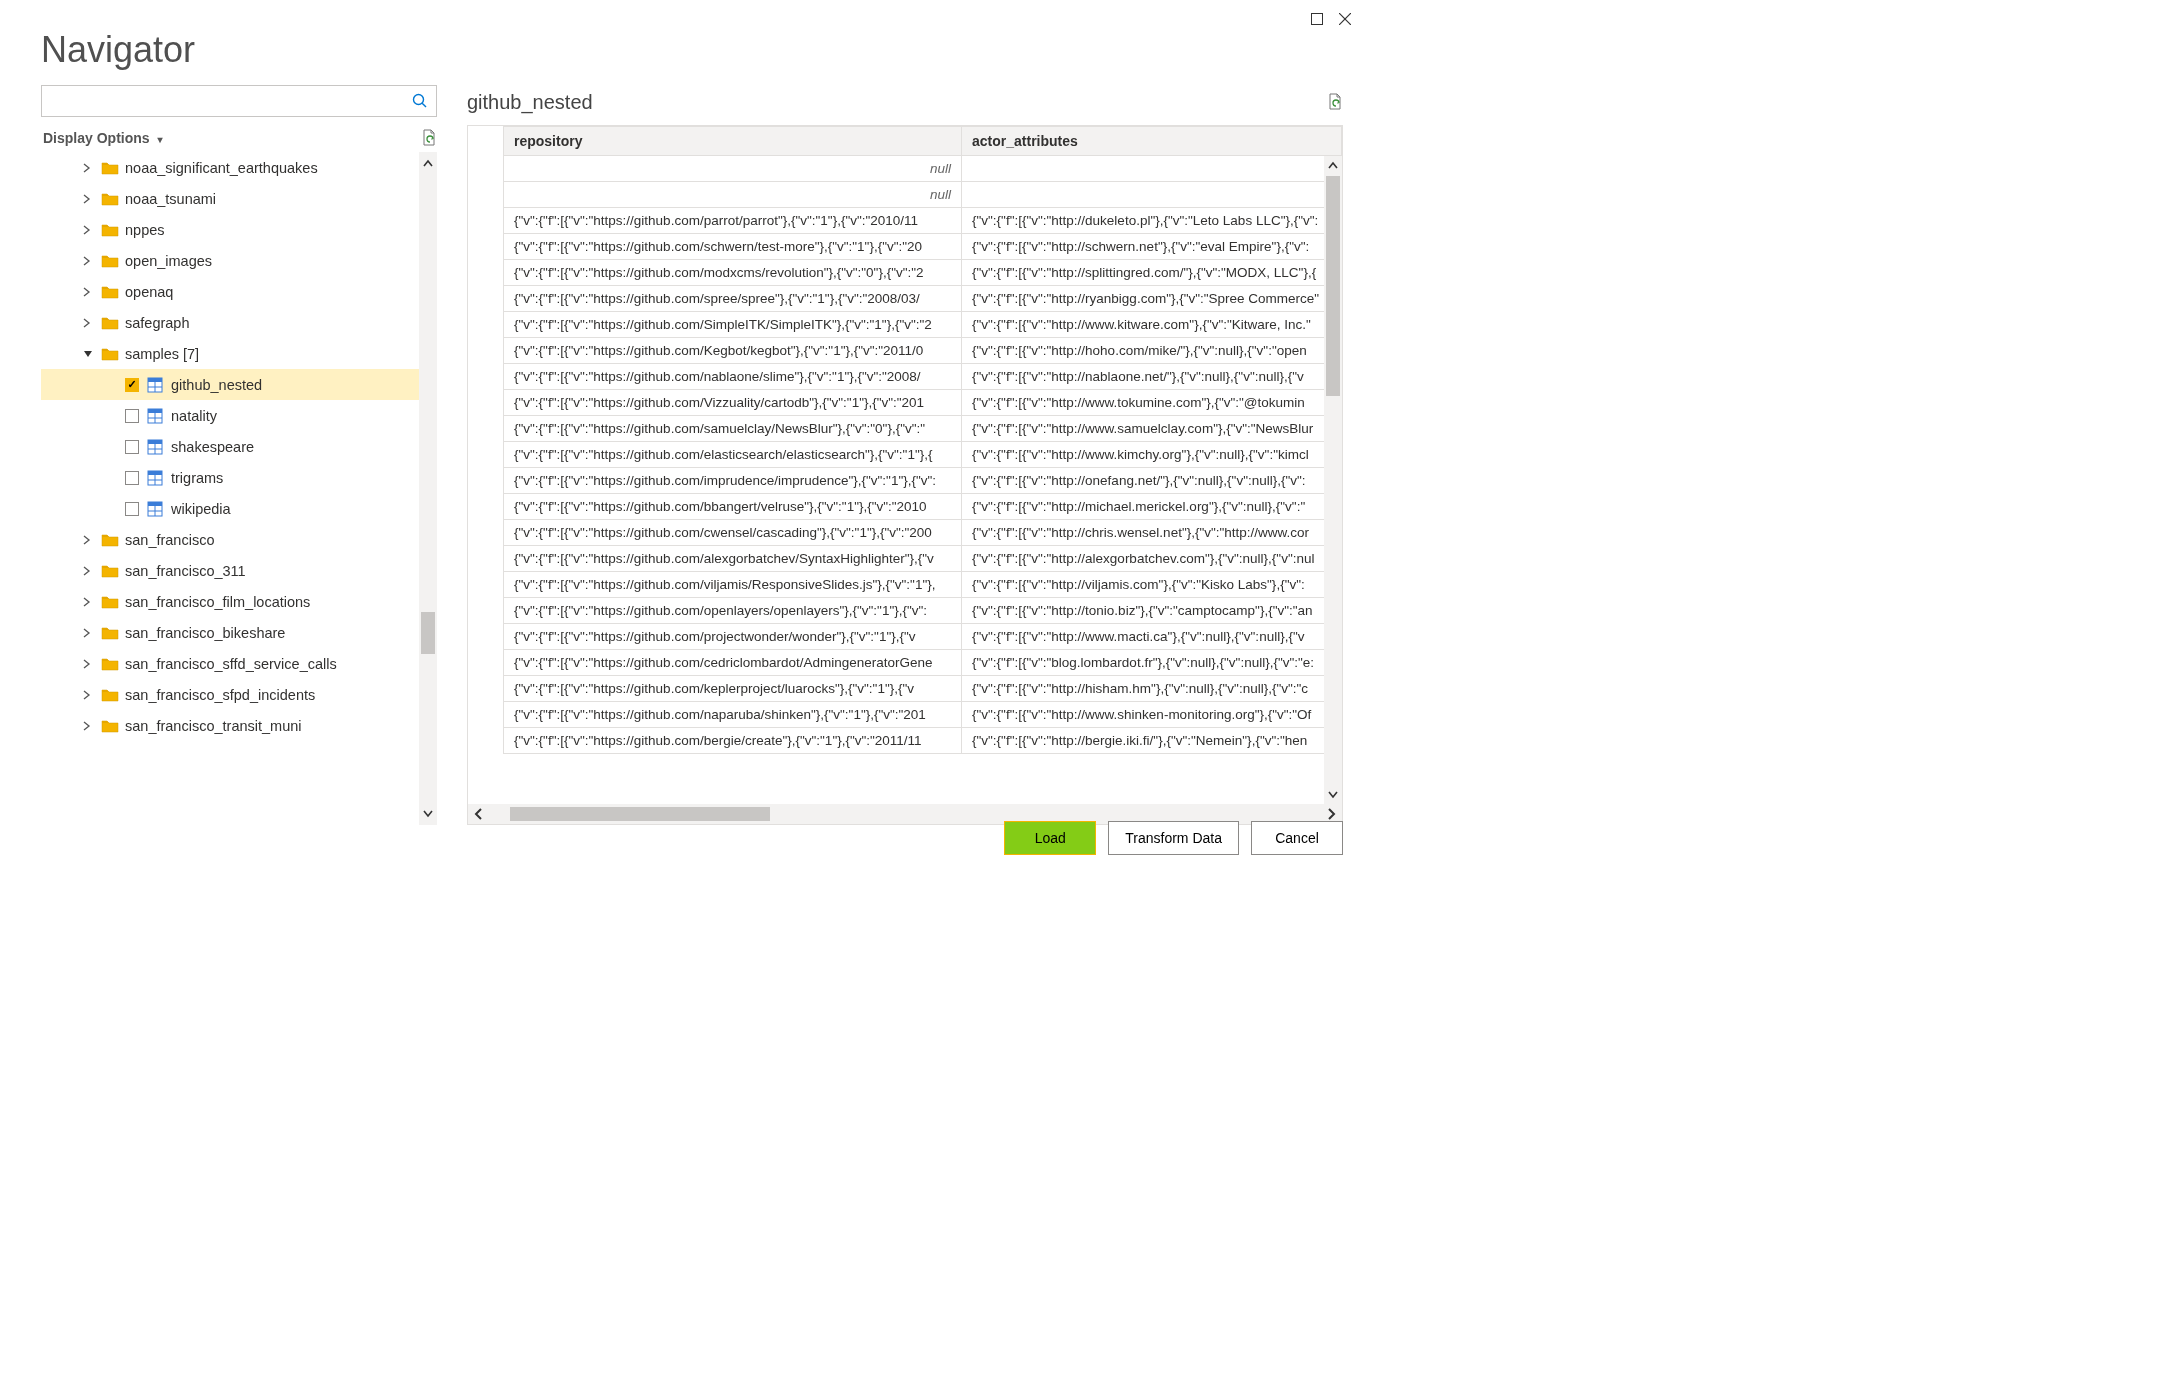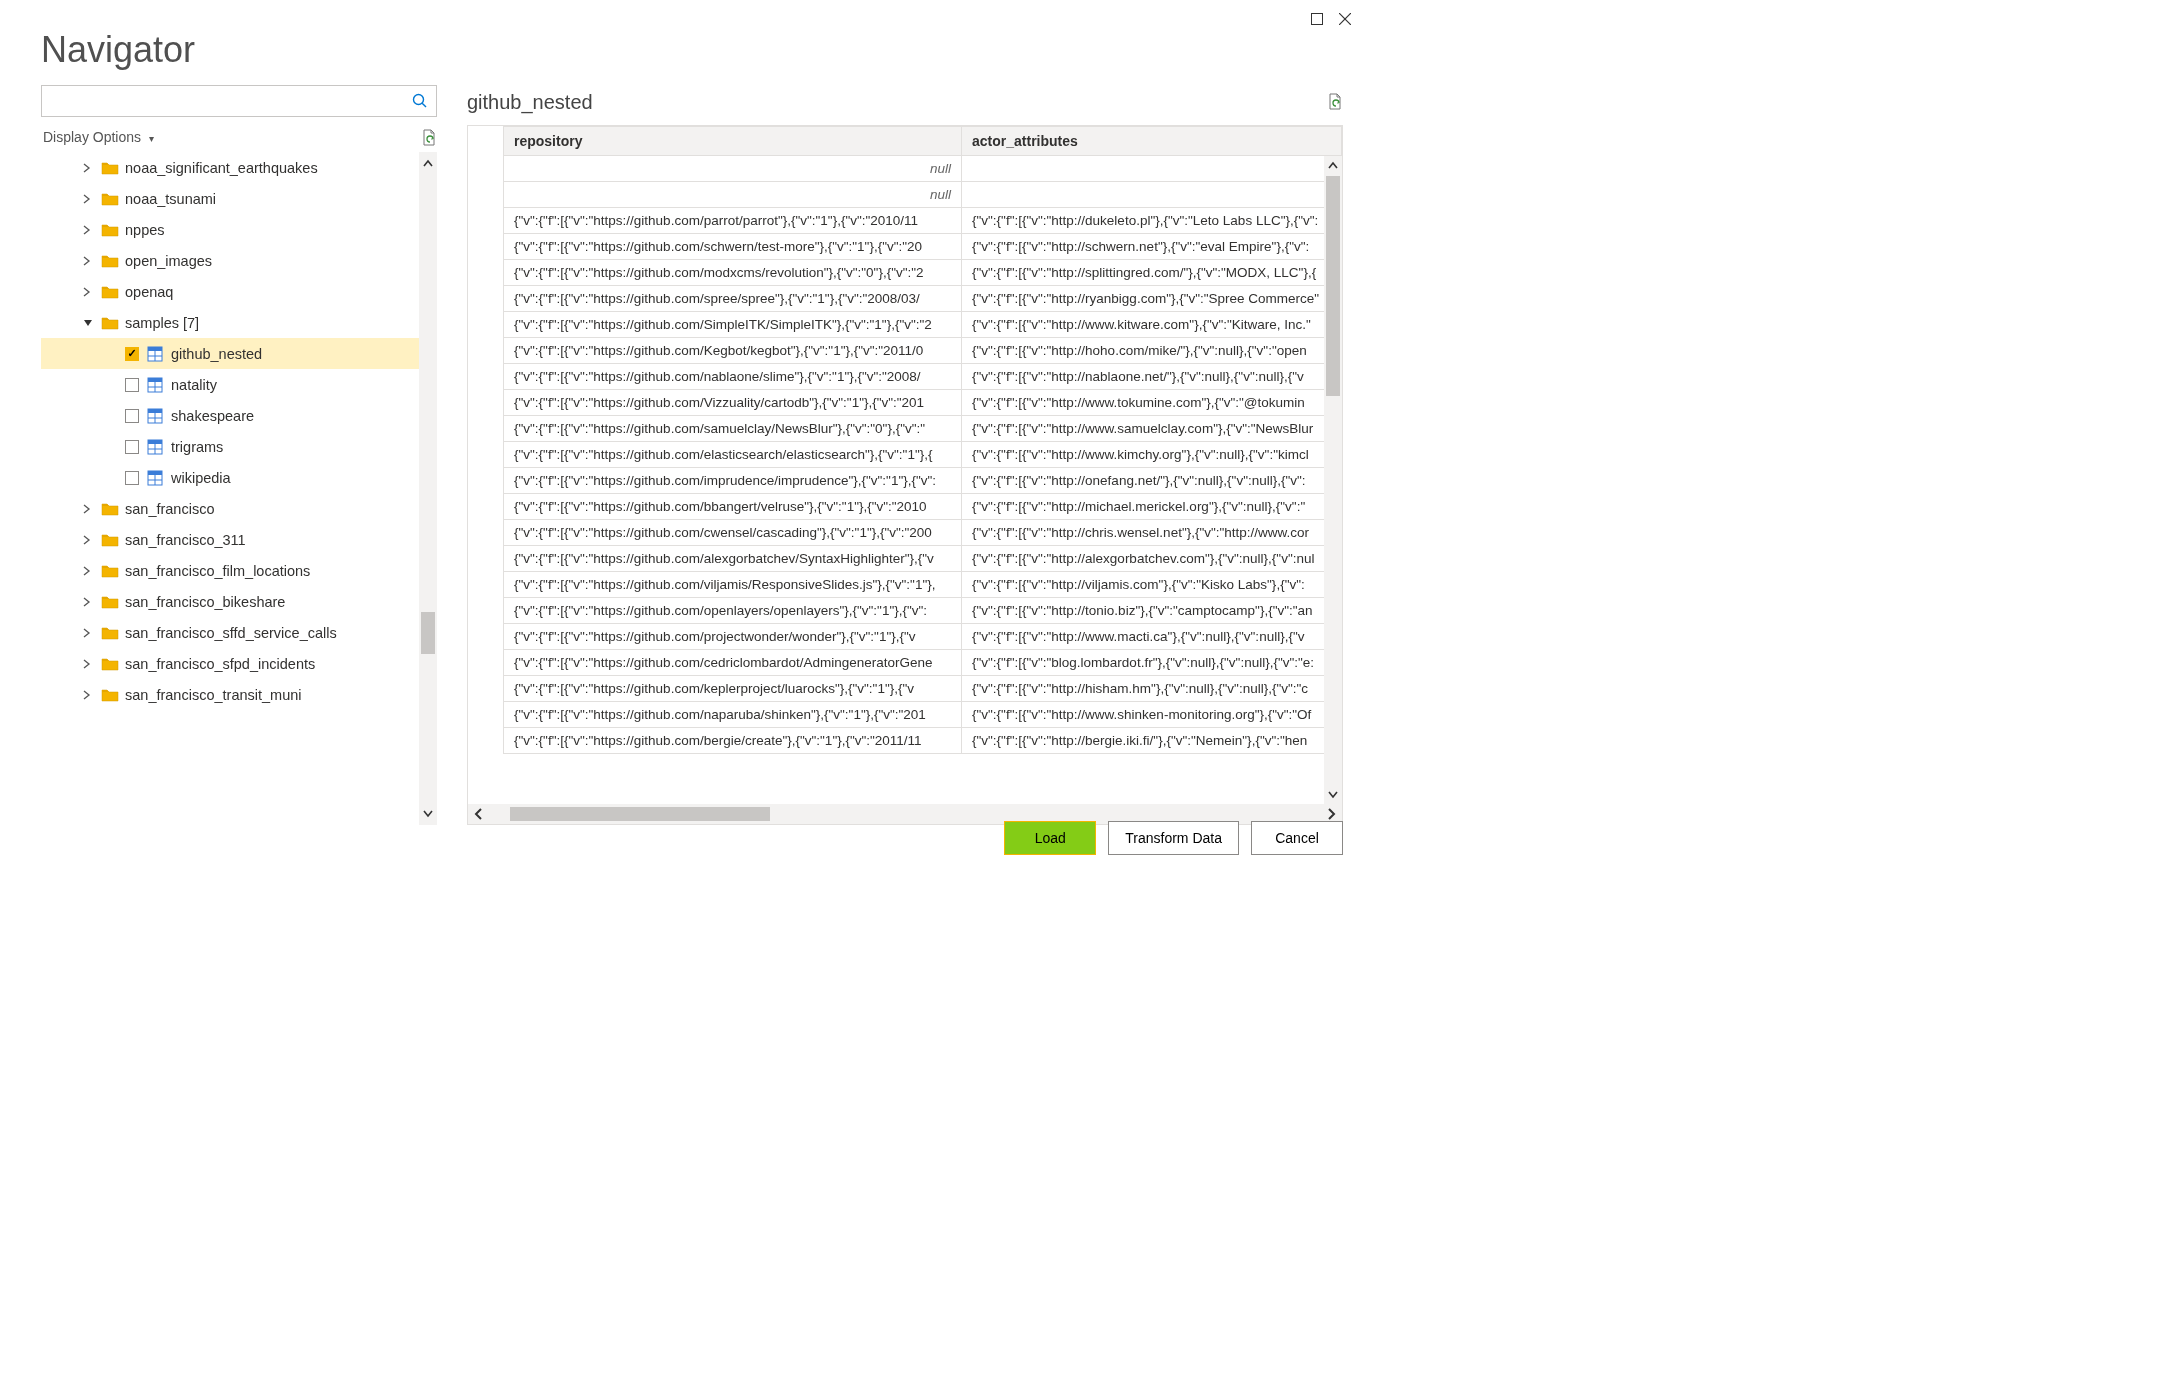--- a/index.html
+++ b/index.html
@@ -11,21 +11,21 @@
   .header { padding: 28px 40px 14px 40px; }
   .header h1 { font-size: 36px; font-weight: 300; color: #505050; }
   
   .content { display: flex; padding: 0 26px 0 40px; height: 740px; gap: 30px; }
   
   .left-pane { width: 396px; flex: 0 0 396px; display: flex; flex-direction: column; }
   .search-row { display: flex; align-items: center; border: 1px solid #c8c6c4; height: 32px; margin-bottom: 8px; }
   .search-row input { flex: 1; border: none; outline: none; padding: 0 8px; font-size: 14px; }
   .search-row .search-ic { width: 32px; display:flex; align-items:center; justify-content:center; color:#0078d4; }
   
-  .display-row { display:flex; justify-content:space-between; padding: 4px 0 4px 2px; }
+  .display-row { display:flex; align-items:center; justify-content:space-between; padding: 4px 0 4px 2px; font-weight: bold; }
   .display-row .do-label { color: #555; font-size: 14px; }
   .display-row .do-arrow { font-size: 10px; margin-left: 4px; color:#555; }
   .display-row .sheet-ic { color:#777; }
   
   .tree-wrap { flex:1; position:relative; overflow:hidden; border-top: 1px solid transparent; }
   .tree { height: 100%; overflow: hidden; }
   .tree-row { display:flex; align-items:center; height:31px; font-size: 14.5px; color:#323130; white-space:nowrap; }
   .tree-row.selected { background:#fff1c2; }
   .indent-1 { padding-left: 42px; }
   .indent-2 { padding-left: 66px; }
@@ -173,20 +173,32 @@
               </svg>
             </span>
             <svg class="folder-ic" viewBox="0 0 18 18">
               <path d="M1 4 h5 l2 2 h9 v9 h-16 z" fill="#f4b400" stroke="#d19b00" stroke-width="0.5"></path>
               <path d="M1 4 h5 l2 2 h-7 z" fill="#e6a700"></path>
             </svg>
             <span>openaq</span>
           </div>
           <div class="tree-row indent-1">
             <span class="caret">
+              <svg width="8" height="10">
+                <path d="M1 1 L6 5 L1 9" fill="none" stroke="#555" stroke-width="1.3"></path>
+              </svg>
+            </span>
+            <svg class="folder-ic" viewBox="0 0 18 18">
+              <path d="M1 4 h5 l2 2 h9 v9 h-16 z" fill="#f4b400" stroke="#d19b00" stroke-width="0.5"></path>
+              <path d="M1 4 h5 l2 2 h-7 z" fill="#e6a700"></path>
+            </svg>
+            <span>safegraph</span>
+          </div>
+          <div class="tree-row indent-1">
+            <span class="caret">
               <svg width="10" height="8">
                 <path d="M1 1 L9 1 L5 7 z" fill="#333"></path>
               </svg>
             </span>
             <svg class="folder-ic" viewBox="0 0 18 18">
               <path d="M1 4 h5 l2 2 h9 v9 h-16 z" fill="#f4b400" stroke="#d19b00" stroke-width="0.5"></path>
               <path d="M1 4 h5 l2 2 h-7 z" fill="#e6a700"></path>
             </svg>
             <span>samples [7]</span>
           </div>

